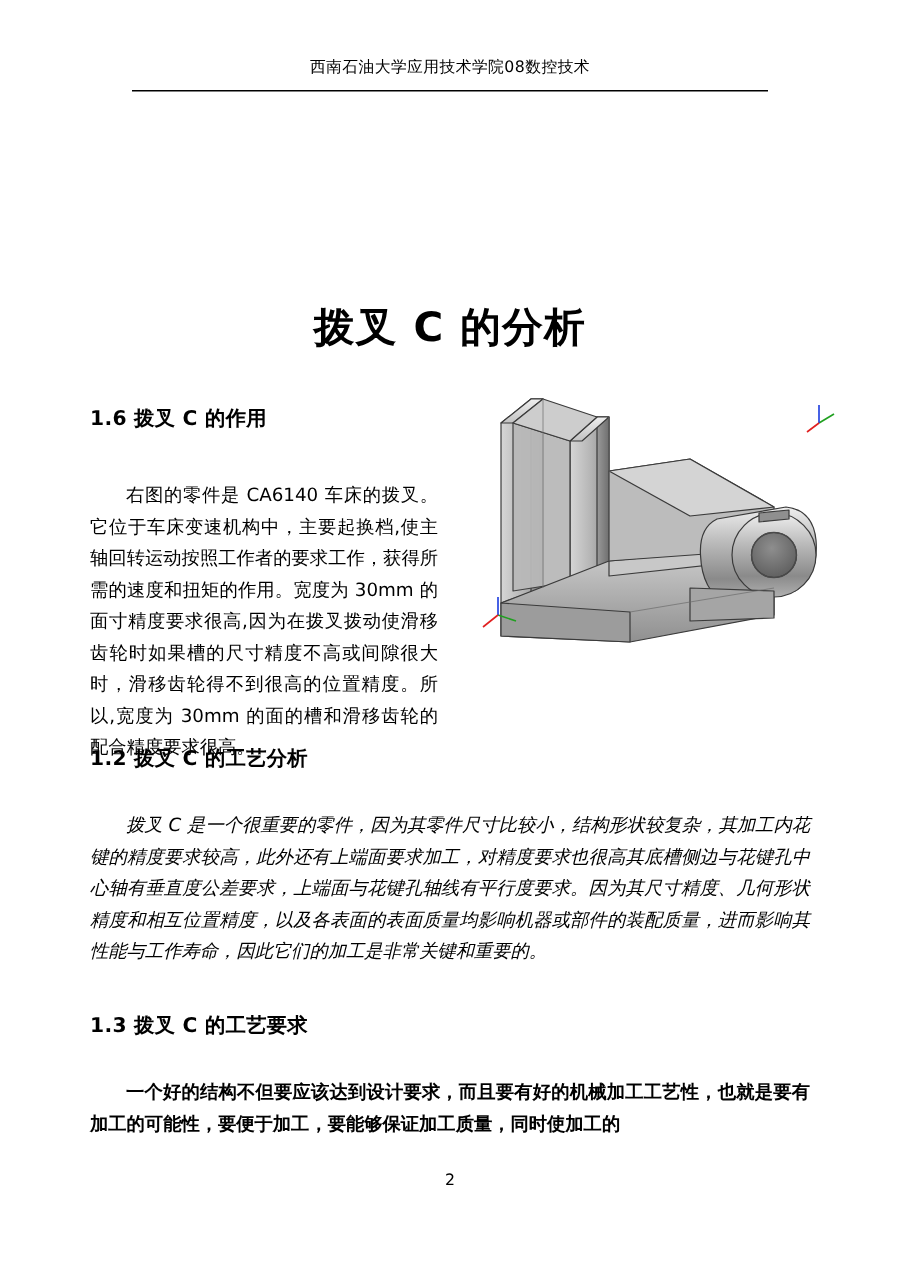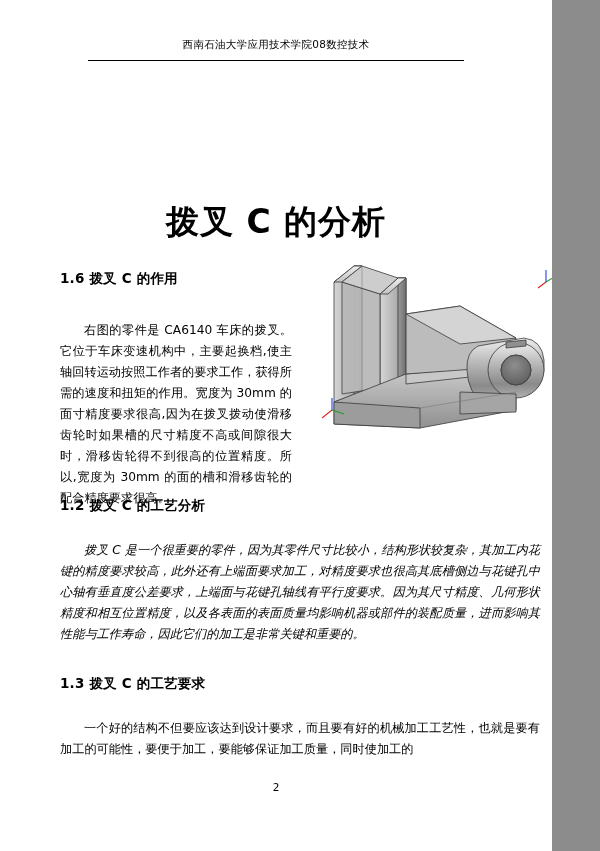--- a/index.html
+++ b/index.html
@@ -5,21 +5,21 @@
   html, body {
     margin: 0;
     padding: 0;
     background: #8c8c8c;
   }
   body {
     font-family: "DejaVu Sans", "Liberation Sans", sans-serif;
   }
   .page {
     position: relative;
-    width: 552px;
+    width: 600px;
     height: 851px;
     background: #ffffff;
     overflow: hidden;
     box-sizing: border-box;
   }
   .header {
     position: absolute;
     top: 38px;
     left: 60px;
     right: 60px;
@@ -36,21 +36,21 @@
     right: 88px;
     border-top: 1px solid #000;
     height: 0;
   }
   .doc-title {
     position: absolute;
     top: 200px;
     left: 0;
     width: 100%;
     text-align: center;
-    font-size: 33px;
+    font-size: 27px;
     font-weight: bold;
     color: #000;
     letter-spacing: 1px;
   }
   .sec-heading {
     position: absolute;
     font-size: 13.5px;
     font-weight: bold;
     color: #000;
     letter-spacing: 0.2px;
@@ -79,20 +79,21 @@
     right: 60px;
     width: 480px;
     text-indent: 24px;
     font-style: italic;
   }
   #p13 {
     top: 718px;
     left: 60px;
     width: 480px;
     text-indent: 24px;
+    font-weight: bold;
   }
   .figure {
     position: absolute;
     top: 242px;
     left: 310px;
     width: 250px;
     height: 210px;
   }
   .figure svg { display: block; }
   .page-number {

